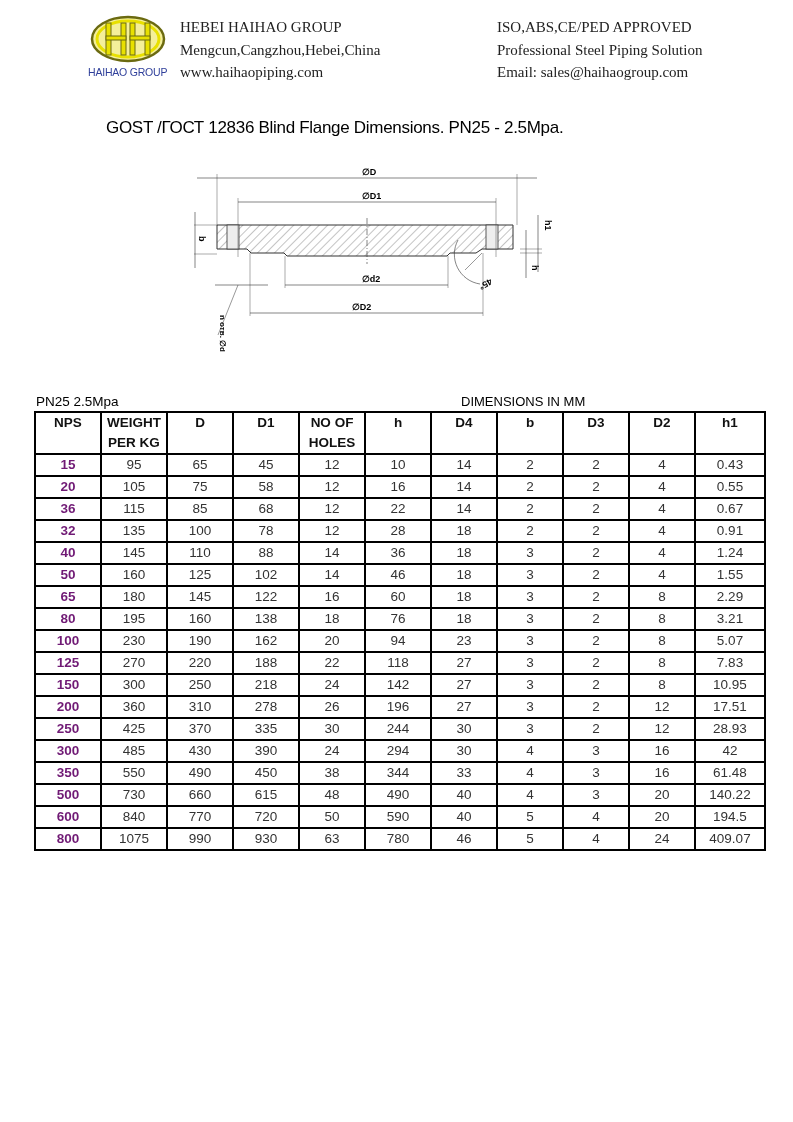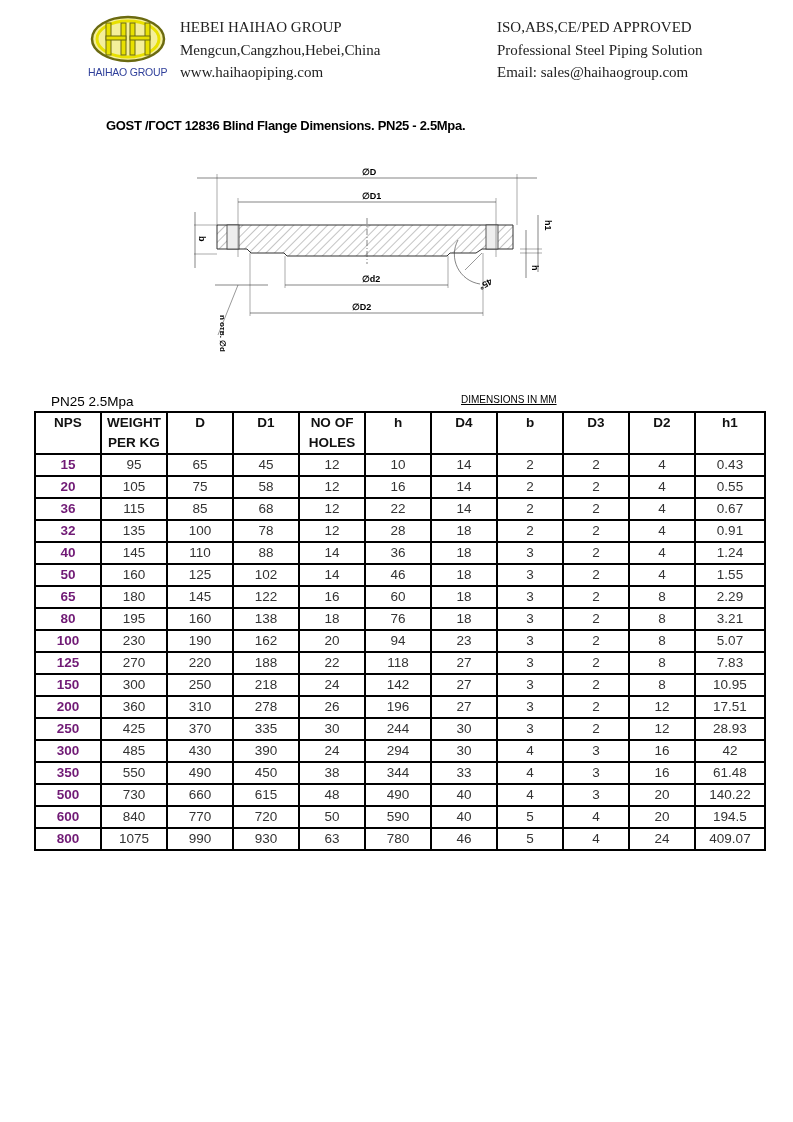--- a/index.html
+++ b/index.html
@@ -4,24 +4,24 @@
 <style>
   html, body { margin: 0; padding: 0; background: #ffffff; }
   body { width: 793px; height: 1122px; position: relative; overflow: hidden; font-family: "Liberation Sans", sans-serif; color: #000; }
   .header { position: absolute; top: 12px; left: 88px; width: 640px; height: 72px; }
   .logo { position: absolute; left: 0; top: 2px; width: 82px; height: 68px; }
   .logo-text { position: absolute; left: 0; top: 54px; width: 86px; font-size: 10.5px; color: #2f3f9a; font-family: "Liberation Sans", sans-serif; letter-spacing: -0.2px; }
   .company { position: absolute; left: 92px; top: 4px; font-family: "Liberation Serif", serif; font-size: 15px; line-height: 22.5px; color: #222; }
   .company div { white-space: nowrap; }
   .approvals { position: absolute; left: 409px; top: 4px; font-family: "Liberation Serif", serif; font-size: 15px; line-height: 22.5px; color: #222; }
   .approvals div { white-space: nowrap; }
-  .title { position: absolute; top: 118px; left: 106px; font-size: 13px; font-weight: bold; letter-spacing: -0.3px; white-space: nowrap; }
+  .title { position: absolute; top: 118px; left: 106px; font-size: 17px; font-weight: normal; letter-spacing: -0.3px; white-space: nowrap; }
   .drawing { position: absolute; top: 160px; left: 180px; width: 380px; height: 220px; }
-  .pn-label { position: absolute; left: 51px; top: 394px; font-size: 13.5px; }
-  .dim-label { position: absolute; left: 461px; top: 394px; font-size: 10px; text-decoration: underline; }
+  .pn-label { position: absolute; left: 36px; top: 394px; font-size: 13.5px; }
+  .dim-label { position: absolute; left: 461px; top: 394px; font-size: 13px; }
   table.dims { position: absolute; left: 34px; top: 411px; border-collapse: collapse; width: 730px; table-layout: fixed; border-radius: 21px; }
   table.dims th, table.dims td { border: 2px solid #000; text-align: center; padding: 0; font-size: 13.5px; height: 20px; line-height: 20px; color: #333; }
   table.dims th { font-weight: bold; vertical-align: top; height: 40px; color: #111; }
   table.dims td.nps { font-weight: bold; color: #701a75; }
 </style>
 </head>
 <body>
 
 <div class="header">
   <svg class="logo" viewBox="0 0 82 68">

